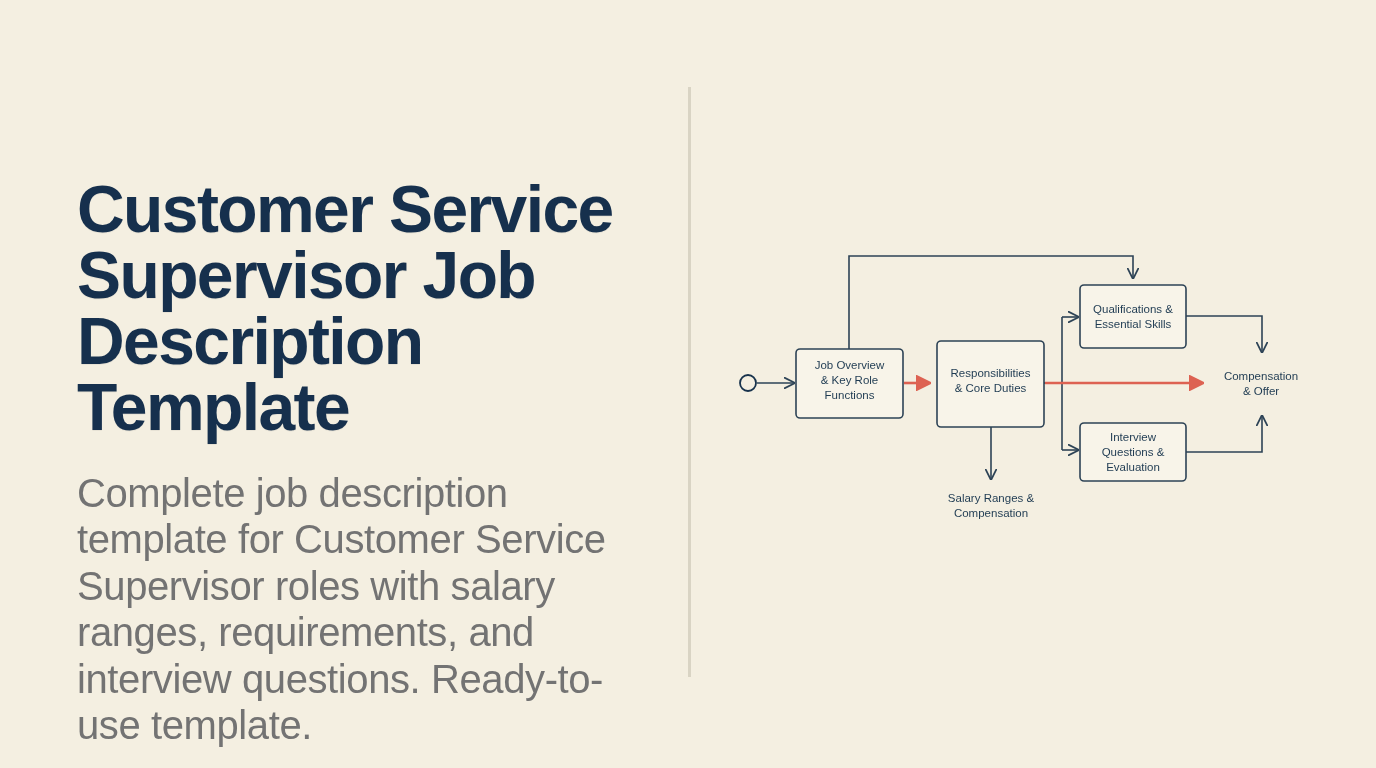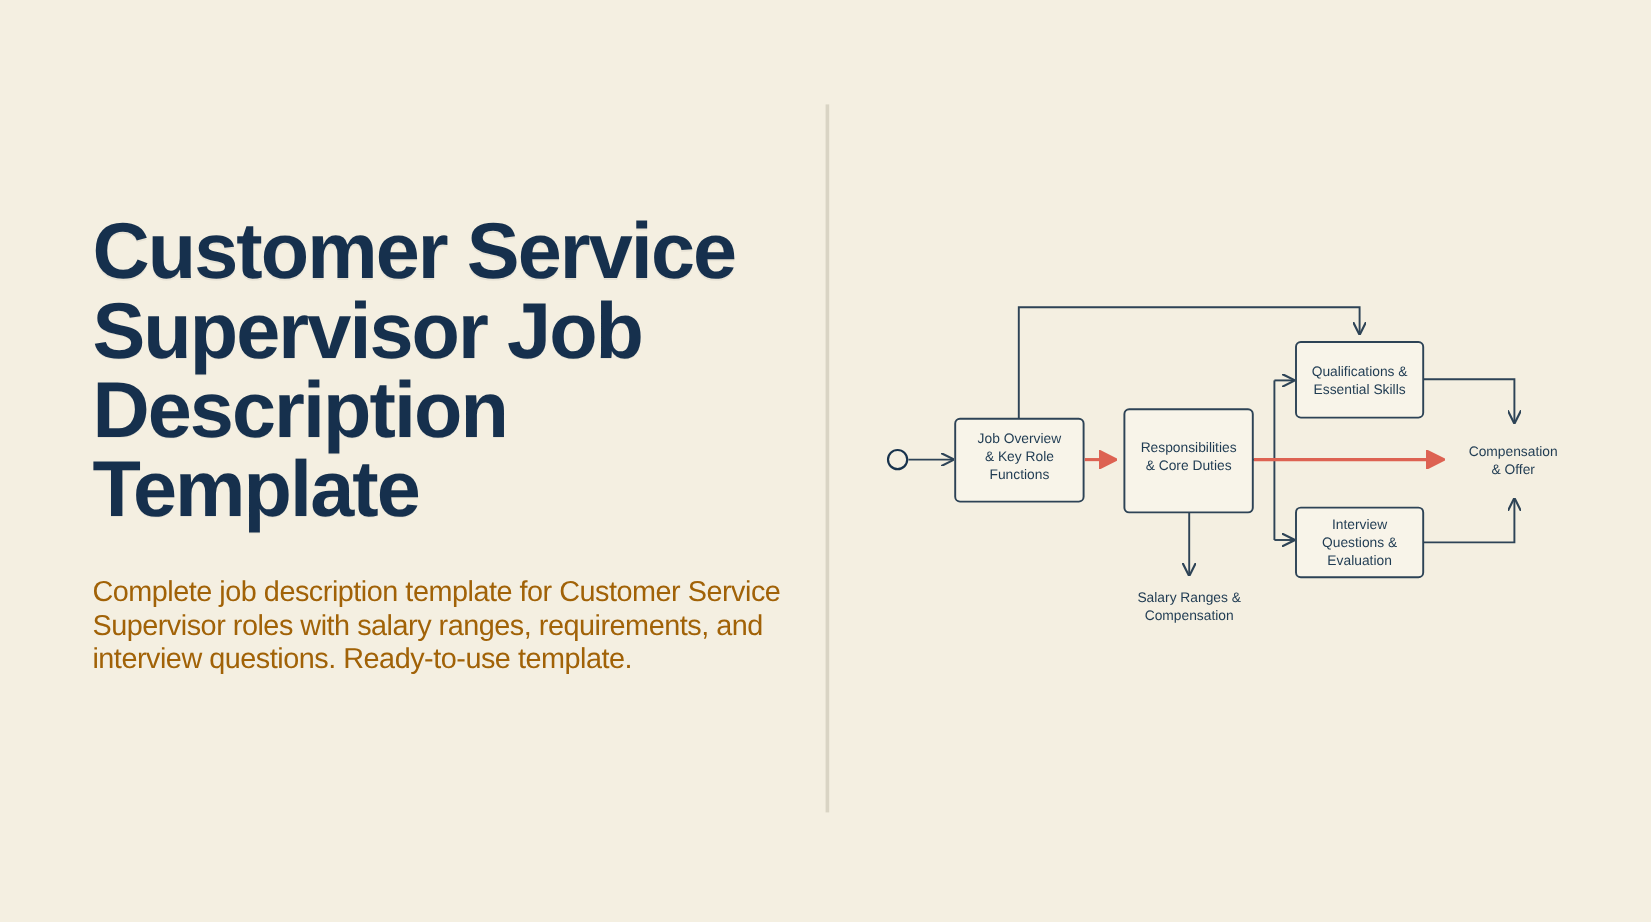--- a/index.html
+++ b/index.html
@@ -29,29 +29,29 @@
     left: 77px;
     top: 176px;
     width: 575px;
   }
   #page-title {
     font-size: 66px;
     line-height: 1.0;
     font-weight: 700;
     letter-spacing: -1.6px;
     color: #16304d;
-    margin: 0 0 40px 0;
+    margin: 0 0 30px 0;
     font-family: "Liberation Sans", sans-serif;
     text-shadow: 0 1px 0 rgba(0,0,0,0.05);
   }
   #page-subtitle {
-    font-size: 24px;
+    font-size: 40px;
     line-height: 1.16;
     font-weight: 400;
-    color: #a16207;
+    color: #737373;
     margin: 0;
     letter-spacing: -0.4px;
     font-family: "Liberation Sans", sans-serif;
   }
 
   
   #divider {
     position: absolute;
     left: 688px;
     top: 87px;

